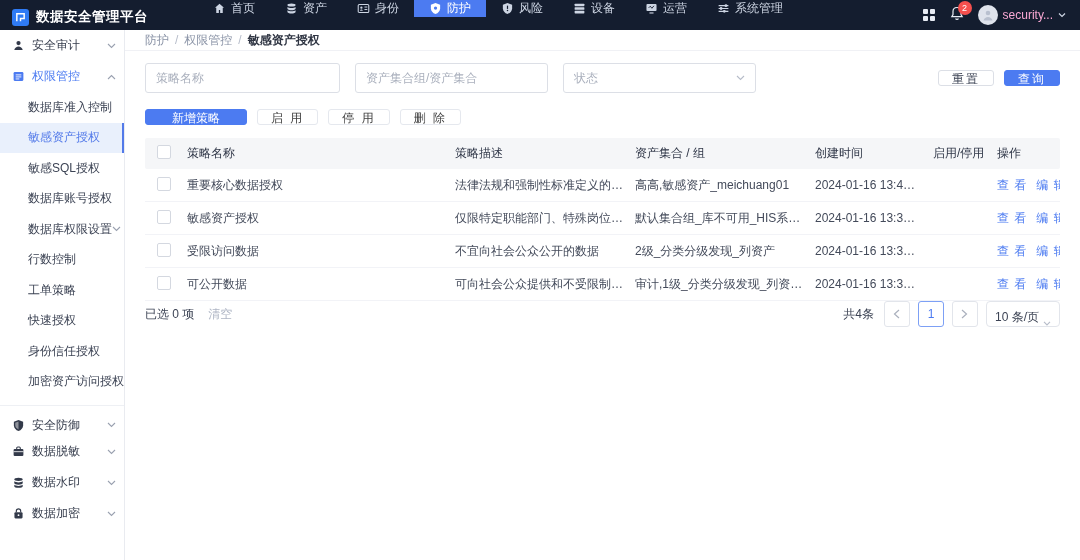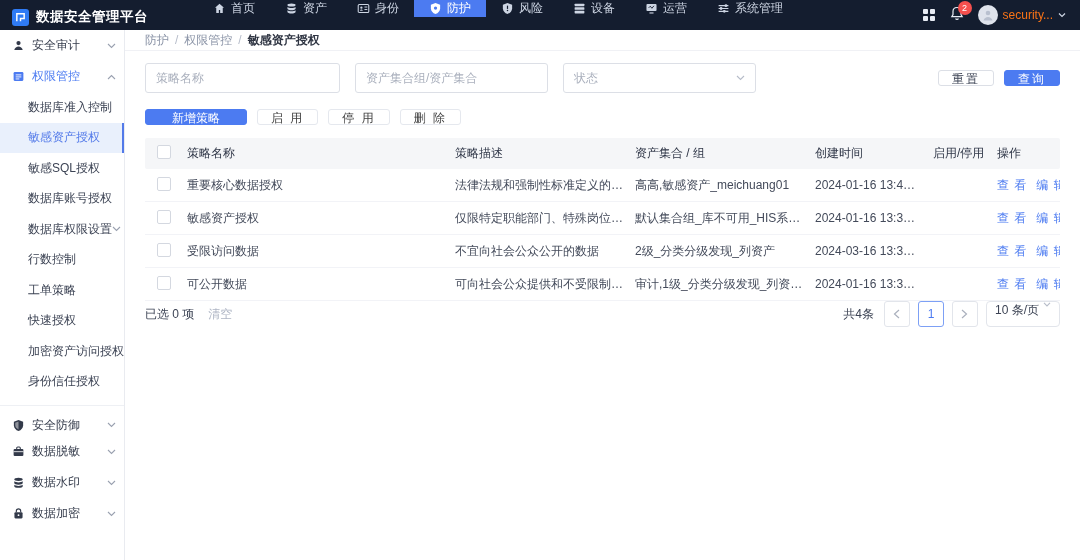--- a/index.html
+++ b/index.html
@@ -13,21 +13,21 @@
   .brand { display:flex; align-items:center; gap:7px; padding:4px 14px 0 12px; min-width:170px; }
   .logo { width:17px; height:17px; background:#2f7bf5; border-radius:3px; display:flex; align-items:center; justify-content:center; }
   .brand-title { font-size:13.5px; font-weight:bold; color:#fff; letter-spacing:.5px; white-space:nowrap; }
   .nav-menu { display:flex; align-items:flex-start; margin-left:28px; }
   .nav-item { display:flex; align-items:center; gap:5px; padding:0 15px; color:#cdd5e3; cursor:pointer; white-space:nowrap; }
   .nav-item.active { background:#4c7bf1; color:#fff; }
   .nav-right { margin-left:auto; display:flex; align-items:center; gap:14px; padding-right:14px; }
   .bell-wrap { position:relative; }
   .nav-badge { position:absolute; top:-5px; right:-8px; background:#f5504e; color:#fff; font-size:9px; min-width:14px; height:14px; line-height:14px; text-align:center; border-radius:8px; padding:0 2px; }
   .avatar { width:20px; height:20px; border-radius:50%; background:#dfe3ec; display:flex; align-items:center; justify-content:center; overflow:hidden; }
-  .nav-user { display:flex; align-items:center; gap:5px; color:#f97316; cursor:pointer; }
+  .nav-user { display:flex; align-items:center; gap:5px; color:#f9a8d4; cursor:pointer; }
 
   
   .page-body { display:flex; height:530px; }
   .sidebar { width:125px; background:#fff; border-right:1px solid #e9ebf0; overflow:hidden; flex-shrink:0; }
   .side-group { display:flex; align-items:center; gap:7px; height:31px; padding:0 8px 0 12px; color:#333a4a; cursor:pointer; white-space:nowrap; }
   .side-group.blue { color:#4c7bf1; }
   .side-group .chev { margin-left:auto; color:#9aa1b0; }
   .side-group.divider-top { border-top:1px solid #eef0f4; margin-top:8px; padding-top:8px; }
   .side-child { display:flex; align-items:center; height:30.5px; padding:0 8px 0 28px; color:#3c4354; cursor:pointer; white-space:nowrap; position:relative; }
   .side-child .chev { margin-left:auto; color:#9aa1b0; }
@@ -68,21 +68,21 @@
   .link { color:#4c7bf1; cursor:pointer; letter-spacing:1px; white-space:nowrap; }
 
   
   .tfoot { display:flex; align-items:center; }
   .sel-info { color:#3c4354; }
   .clear-link { color:#aeb5c4; margin-left:14px; cursor:pointer; }
   .pager { margin-left:auto; display:flex; align-items:center; gap:8px; }
   .total { color:#3c4354; margin-right:2px; }
   .pg-btn { min-width:26px; height:26px; border:1px solid #e2e5eb; border-radius:3px; background:#fff; display:flex; align-items:center; justify-content:center; color:#aab0bd; cursor:pointer; }
   .pg-btn.cur { border-color:#7da0f5; color:#4c7bf1; }
-  .pg-size { height:26px; border:1px solid #e2e5eb; border-radius:4px; background:#fff; display:flex; align-items:flex-start; gap:4px; padding:0 8px; color:#3c4354; cursor:pointer; }
+  .pg-size { height:26px; border:1px solid #e2e5eb; border-radius:4px; background:#fff; display:flex; align-items:flex-end; gap:4px; padding:0 8px; color:#3c4354; cursor:pointer; }
   .pg-size .chev { color:#b6bcc9; }
 </style>
 </head>
 <body>
 
 <div class="app">
 
   <header class="navbar">
     <div class="brand">
       <span class="logo icon">
@@ -268,24 +268,24 @@
         <div class="side-child">
           <span>行数控制</span>
         </div>
         <div class="side-child">
           <span>工单策略</span>
         </div>
         <div class="side-child">
           <span>快速授权</span>
         </div>
         <div class="side-child">
+          <span>身份信任授权</span>
+        </div>
+        <div class="side-child">
           <span>加密资产访问授权</span>
-        </div>
-        <div class="side-child">
-          <span>身份信任授权</span>
         </div>
         <div class="side-group divider-top">
           <span class="icon">
             <svg width="13" height="13" viewBox="0 0 16 16">
               <path d="M8 1.3 13.7 3.4v4.2c0 3.5-2.4 6-5.7 7.1-3.3-1.1-5.7-3.6-5.7-7.1V3.4z" fill="currentColor"></path>
               <path d="M8 3.2v9.6c-2.4-.9-4-2.8-4-5.3V4.6z" fill="#fff" opacity=".45"></path>
             </svg>
           </span>
           <span>安全防御</span>
           <span class="icon chev">
@@ -409,21 +409,21 @@
                 <div class="cell links">
                   <span class="link">查 看</span>
                   <span class="link">编 辑</span>
                 </div>
               </div>
               <div class="tr row">
                 <div class="cell"><span class="checkbox" style="display: inline-block;"></span></div>
                 <div class="cell">受限访问数据</div>
                 <div class="cell">不宜向社会公众公开的数据</div>
                 <div class="cell">2级_分类分级发现_列资产</div>
-                <div class="cell">2024-03-16 13:35:43</div>
+                <div class="cell">2024-01-16 13:35:43</div>
                 <div class="cell"><span class="toggle"></span></div>
                 <div class="cell links">
                   <span class="link">查 看</span>
                   <span class="link">编 辑</span>
                 </div>
               </div>
               <div class="tr row">
                 <div class="cell"><span class="checkbox" style="display: inline-block;"></span></div>
                 <div class="cell">可公开数据</div>
                 <div class="cell">可向社会公众提供和不受限制使用的数据</div>

